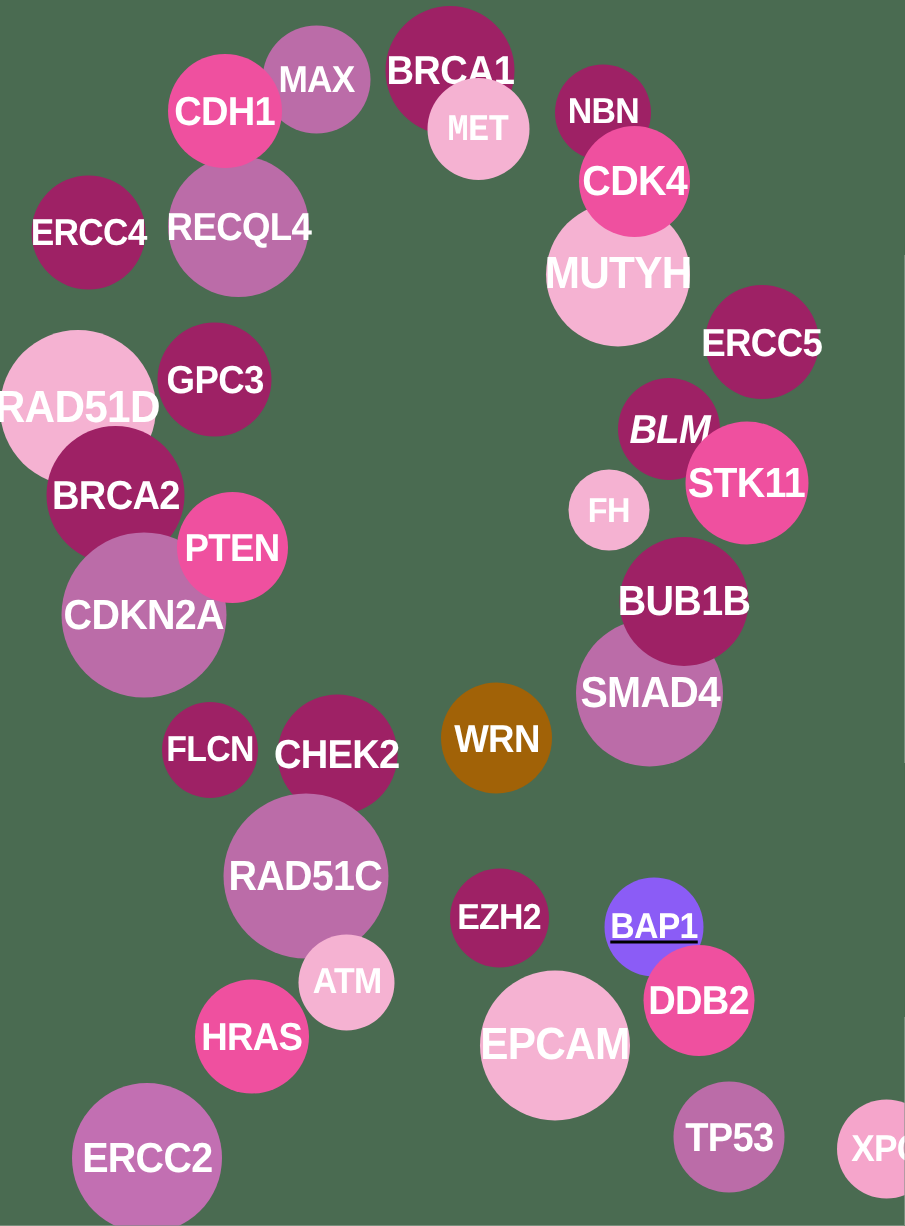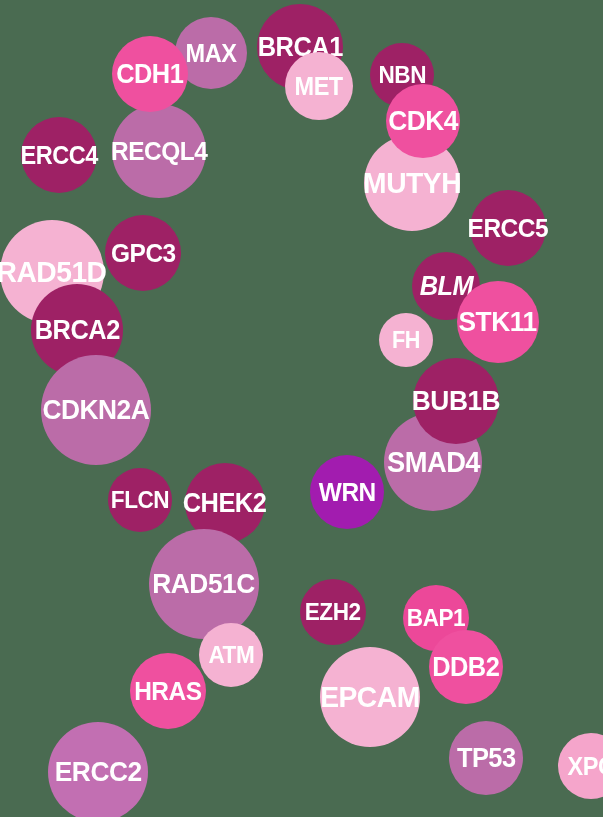--- a/index.html
+++ b/index.html
@@ -34,21 +34,21 @@
 <div class="canvas" style="background: rgb(74, 107, 81);">
     <div class="bubble" style="left: 112px; top: 104px; width: 94px; height: 94px; background: rgb(187, 108, 168); z-index: 1;">
       <span class="bubble-label" style="font-size: 26px; color: rgb(255, 255, 255);">RECQL4</span>
     </div>
     <div class="bubble" style="left: 175px; top: 17px; width: 72px; height: 72px; background: rgb(187, 108, 168); z-index: 2;">
       <span class="bubble-label" style="font-size: 25px; color: rgb(255, 255, 255);">MAX</span>
     </div>
     <div class="bubble" style="left: 257px; top: 4px; width: 86px; height: 86px; background: rgb(158, 33, 101); z-index: 3;">
       <span class="bubble-label" style="font-size: 27px; color: rgb(255, 255, 255);">BRCA1</span>
     </div>
-    <div class="bubble" style="left: 285px; top: 52px; width: 68px; height: 68px; background: rgb(245, 178, 210); z-index: 4;">
+    <div class="bubble" style="left: 285px; top: 52px; width: 68px; height: 68px; background: rgb(245, 178, 210); z-index: 4; font-family: Liberation Mono, monospace;">
       <span class="bubble-label" style="font-size: 25px; color: rgb(255, 255, 255);">MET</span>
     </div>
     <div class="bubble" style="left: 112px; top: 36px; width: 76px; height: 76px; background: rgb(239, 80, 159); z-index: 5;">
       <span class="bubble-label" style="font-size: 27px; color: rgb(255, 255, 255);">CDH1</span>
     </div>
     <div class="bubble" style="left: 370px; top: 43px; width: 64px; height: 64px; background: rgb(158, 33, 101); z-index: 6;">
       <span class="bubble-label" style="font-size: 24px; color: rgb(255, 255, 255);">NBN</span>
     </div>
     <div class="bubble" style="left: 364px; top: 135px; width: 96px; height: 96px; background: rgb(245, 178, 210); z-index: 7;">
       <span class="bubble-label" style="font-size: 30px; color: rgb(255, 255, 255);">MUTYH</span>
@@ -76,48 +76,51 @@
     </div>
     <div class="bubble" style="left: 379px; top: 313px; width: 54px; height: 54px; background: rgb(245, 178, 210); z-index: 15;">
       <span class="bubble-label" style="font-size: 23px; color: rgb(255, 255, 255);">FH</span>
     </div>
     <div class="bubble" style="left: 457px; top: 281px; width: 82px; height: 82px; background: rgb(239, 80, 159); z-index: 16;">
       <span class="bubble-label" style="font-size: 28px; color: rgb(255, 255, 255);">STK11</span>
     </div>
     <div class="bubble" style="left: 41px; top: 355px; width: 110px; height: 110px; background: rgb(187, 108, 168); z-index: 17;">
       <span class="bubble-label" style="font-size: 28px; color: rgb(255, 255, 255);">CDKN2A</span>
     </div>
+    <div class="bubble" style="left: 118px; top: 328px; width: 74px; height: 74px; background: rgb(239, 80, 159); z-index: 18;">
+      <span class="bubble-label" style="font-size: 26px; color: rgb(255, 255, 255);">PTEN</span>
+    </div>
     <div class="bubble" style="left: 384px; top: 413px; width: 98px; height: 98px; background: rgb(187, 108, 168); z-index: 19;">
       <span class="bubble-label" style="font-size: 29px; color: rgb(255, 255, 255);">SMAD4</span>
     </div>
     <div class="bubble" style="left: 413px; top: 358px; width: 86px; height: 86px; background: rgb(158, 33, 101); z-index: 20;">
       <span class="bubble-label" style="font-size: 28px; color: rgb(255, 255, 255);">BUB1B</span>
     </div>
     <div class="bubble" style="left: 108px; top: 468px; width: 64px; height: 64px; background: rgb(158, 33, 101); z-index: 21;">
       <span class="bubble-label" style="font-size: 24px; color: rgb(255, 255, 255);">FLCN</span>
     </div>
     <div class="bubble" style="left: 185px; top: 463px; width: 80px; height: 80px; background: rgb(158, 33, 101); z-index: 22;">
       <span class="bubble-label" style="font-size: 27px; color: rgb(255, 255, 255);">CHEK2</span>
     </div>
-    <div class="bubble" style="left: 310px; top: 455px; width: 74px; height: 74px; background: #a21caf; z-index: 23;">
+    <div class="bubble" style="left: 294px; top: 455px; width: 74px; height: 74px; background: #a16207; z-index: 23;">
       <span class="bubble-label" style="font-size: 26px; color: rgb(255, 255, 255);">WRN</span>
     </div>
     <div class="bubble" style="left: 149px; top: 529px; width: 110px; height: 110px; background: rgb(187, 108, 168); z-index: 24; justify-content: center;">
       <span class="bubble-label" style="font-size: 28px; color: rgb(255, 255, 255);">RAD51C</span>
     </div>
     <div class="bubble" style="left: 199px; top: 623px; width: 64px; height: 64px; background: rgb(245, 178, 210); z-index: 25;">
       <span class="bubble-label" style="font-size: 24px; color: rgb(255, 255, 255);">ATM</span>
     </div>
     <div class="bubble" style="left: 130px; top: 653px; width: 76px; height: 76px; background: rgb(239, 80, 159); z-index: 26;">
       <span class="bubble-label" style="font-size: 26px; color: rgb(255, 255, 255);">HRAS</span>
     </div>
     <div class="bubble" style="left: 300px; top: 579px; width: 66px; height: 66px; background: rgb(158, 33, 101); z-index: 27;">
       <span class="bubble-label" style="font-size: 24px; color: rgb(255, 255, 255);">EZH2</span>
     </div>
-    <div class="bubble" style="left: 403px; top: 585px; width: 66px; height: 66px; background: #ec4899; z-index: 28;">
+    <div class="bubble" style="left: 403px; top: 585px; width: 66px; height: 66px; background: #8b5cf6; z-index: 28; text-decoration: underline;">
       <span class="bubble-label" style="font-size: 24px; color: rgb(255, 255, 255);">BAP1</span>
     </div>
     <div class="bubble" style="left: 429px; top: 630px; width: 74px; height: 74px; background: rgb(239, 80, 159); z-index: 29;">
       <span class="bubble-label" style="font-size: 27px; color: rgb(255, 255, 255);">DDB2</span>
     </div>
     <div class="bubble" style="left: 320px; top: 647px; width: 100px; height: 100px; background: rgb(245, 178, 210); z-index: 30;">
       <span class="bubble-label" style="font-size: 30px; color: rgb(255, 255, 255);">EPCAM</span>
     </div>
     <div class="bubble" style="left: 48px; top: 722px; width: 100px; height: 100px; background: rgb(194, 111, 178); z-index: 31;">
       <span class="bubble-label" style="font-size: 28px; color: rgb(255, 255, 255);">ERCC2</span>

